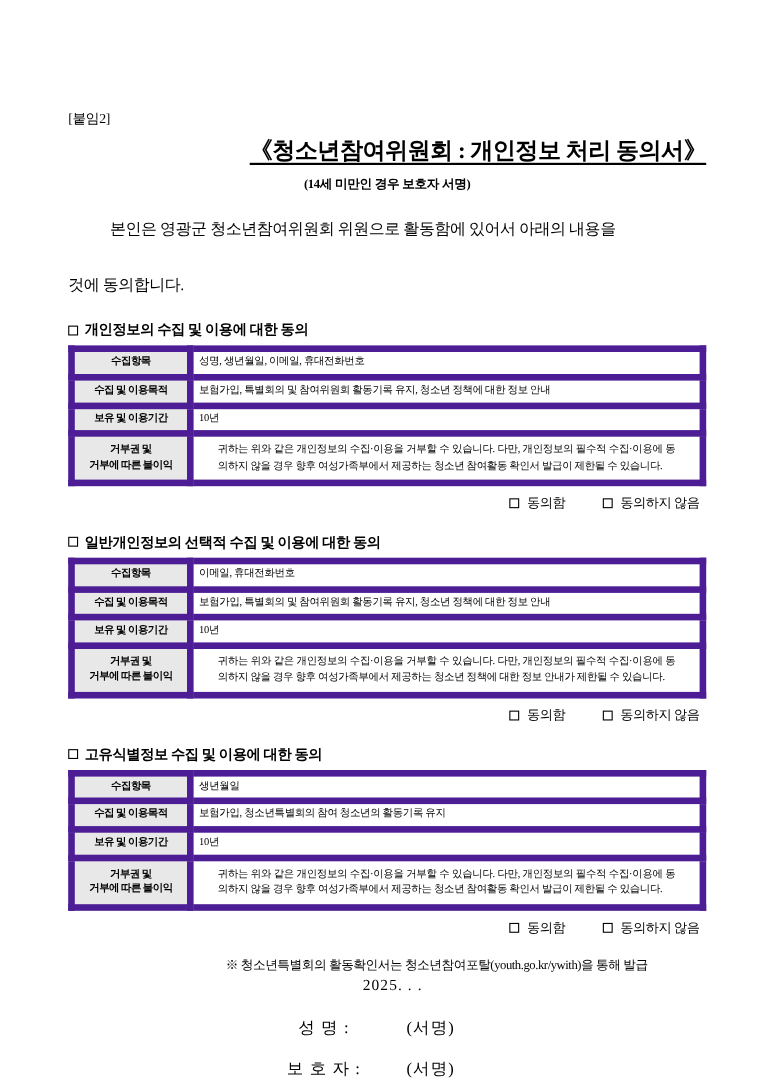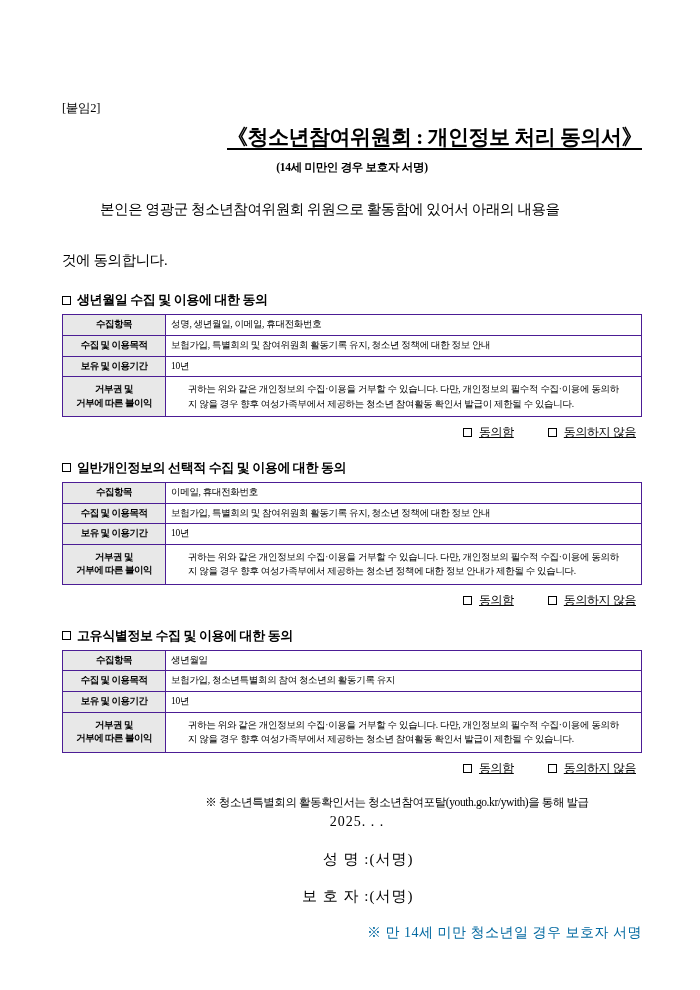--- a/index.html
+++ b/index.html
@@ -75,21 +75,21 @@
     box-sizing: border-box;
   }
   table.consent {
     border-collapse: collapse;
     width: 100%;
     table-layout: fixed;
     font-size: 9.5px;
     letter-spacing: -0.3px;
   }
   table.consent td {
-    border: 1px solid #4c1d95;
+    border: 6px solid #4c1d95;
     padding: 3px 5px;
     vertical-align: middle;
     line-height: 1.45;
   }
   td.lbl {
     width: 92px;
     background: #e8e8e8;
     text-align: center;
     font-weight: bold;
     letter-spacing: -0.5px;
@@ -108,21 +108,20 @@
     gap: 34px;
     margin-top: 7px;
     font-size: 12px;
     letter-spacing: -0.4px;
     padding-right: 6px;
   }
   .agree-item {
     display: flex;
     align-items: center;
     gap: 7px;
-    text-decoration: underline;
   }
   .note-line {
     margin-top: 18px;
     font-size: 11.5px;
     letter-spacing: -0.4px;
     text-align: center;
     padding-left: 90px;
   }
   .date-line {
     margin-top: 4px;
@@ -136,21 +135,21 @@
   }
   .sign-row {
     display: flex;
     justify-content: center;
     font-size: 15px;
     letter-spacing: 1px;
     margin-bottom: 18px;
   }
   .sign-row .name {
     width: 150px;
-    text-align: right;
+    text-align: center;
     padding-left: 35px;
   }
   .sign-row .mark {
     width: 150px;
     text-align: left;
   }
   .footer-note {
     margin-top: 12px;
     text-align: right;
     font-size: 14px;
@@ -171,21 +170,21 @@
 
   <div class="intro">
     <span class="indent"></span><span>본인은 영광군 청소년참여위원회 위원으로 활동함에 있어서 아래의 내용을</span><br>
     <br>
     <span>것에 동의합니다.</span>
   </div>
 
   <div class="section">
     <div class="section-head">
       <span class="checkbox-sq"></span>
-      <span>생년월일 수집 및 이용에 대한 동의</span>
+      <span>개인정보의 수집 및 이용에 대한 동의</span>
     </div>
     <table class="consent">
       <tbody>
           <tr>
         <td class="lbl">수집항목</td>
         <td class="val">성명, 생년월일, 이메일, 휴대전화번호</td>
       </tr>
       <tr>
         <td class="lbl">수집 및 이용목적</td>
         <td class="val">보험가입, 특별회의 및 참여위원회 활동기록 유지, 청소년 정책에 대한 정보 안내</td>

